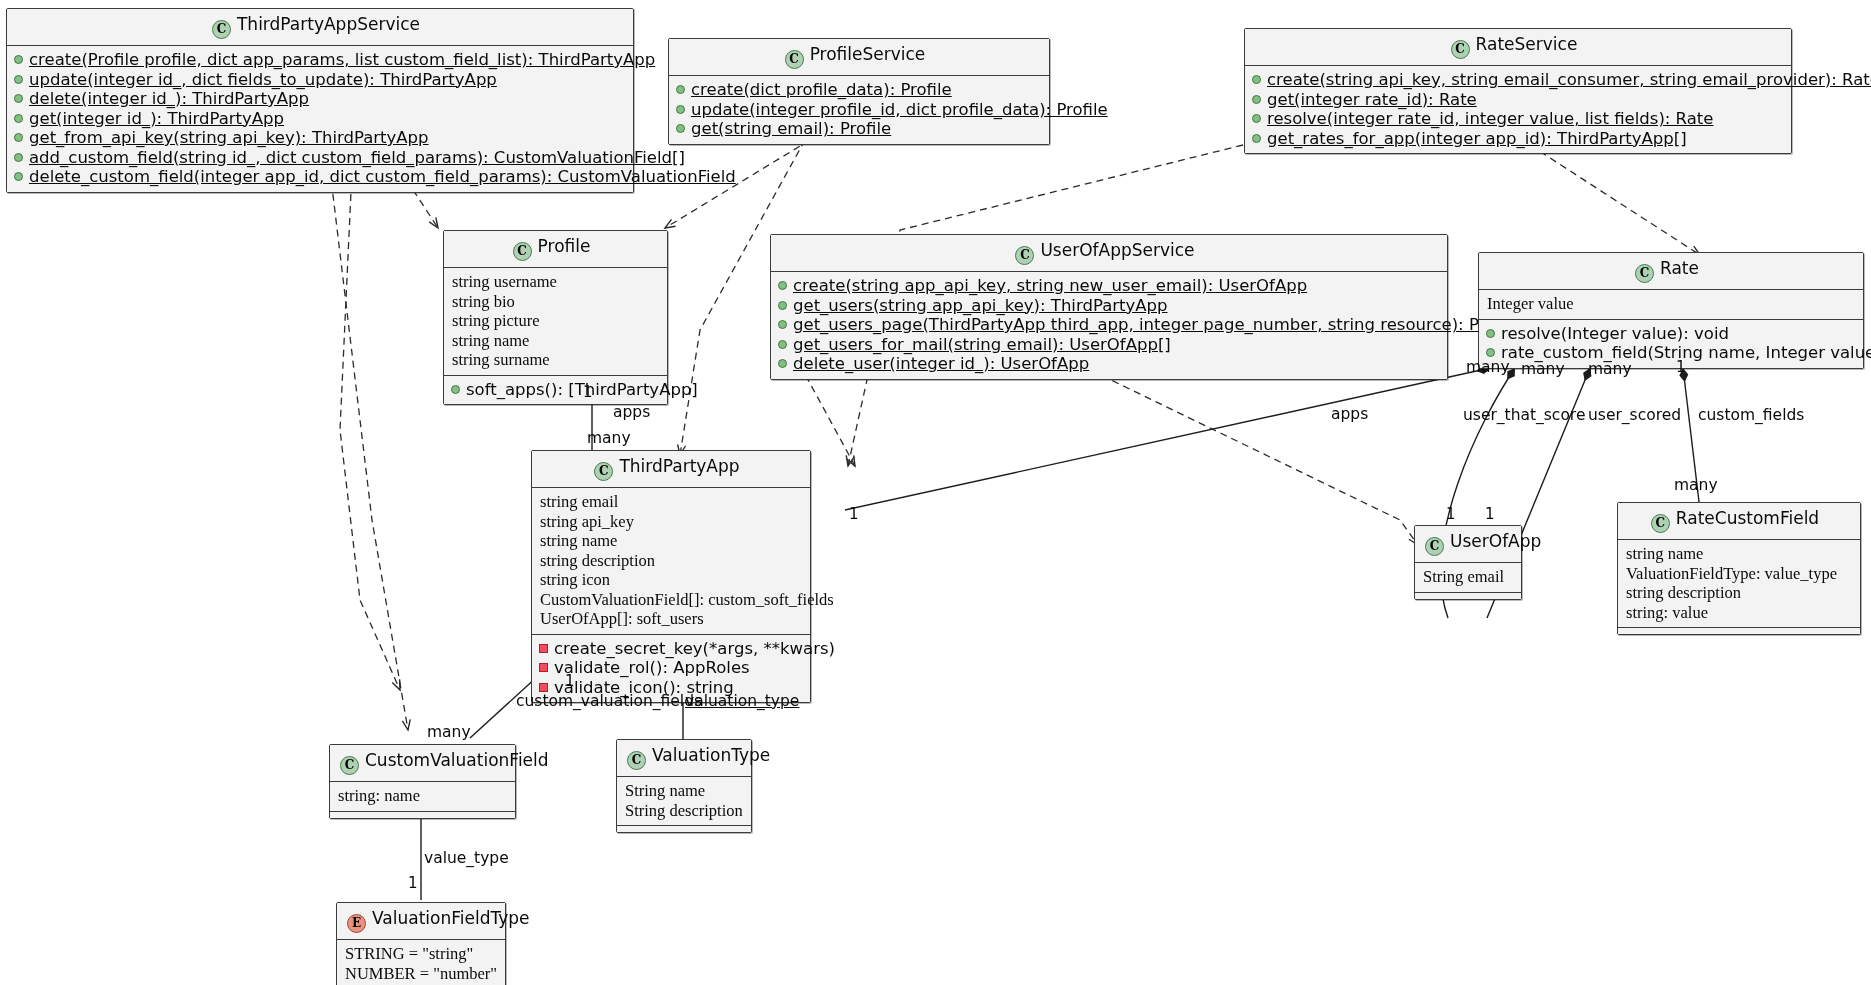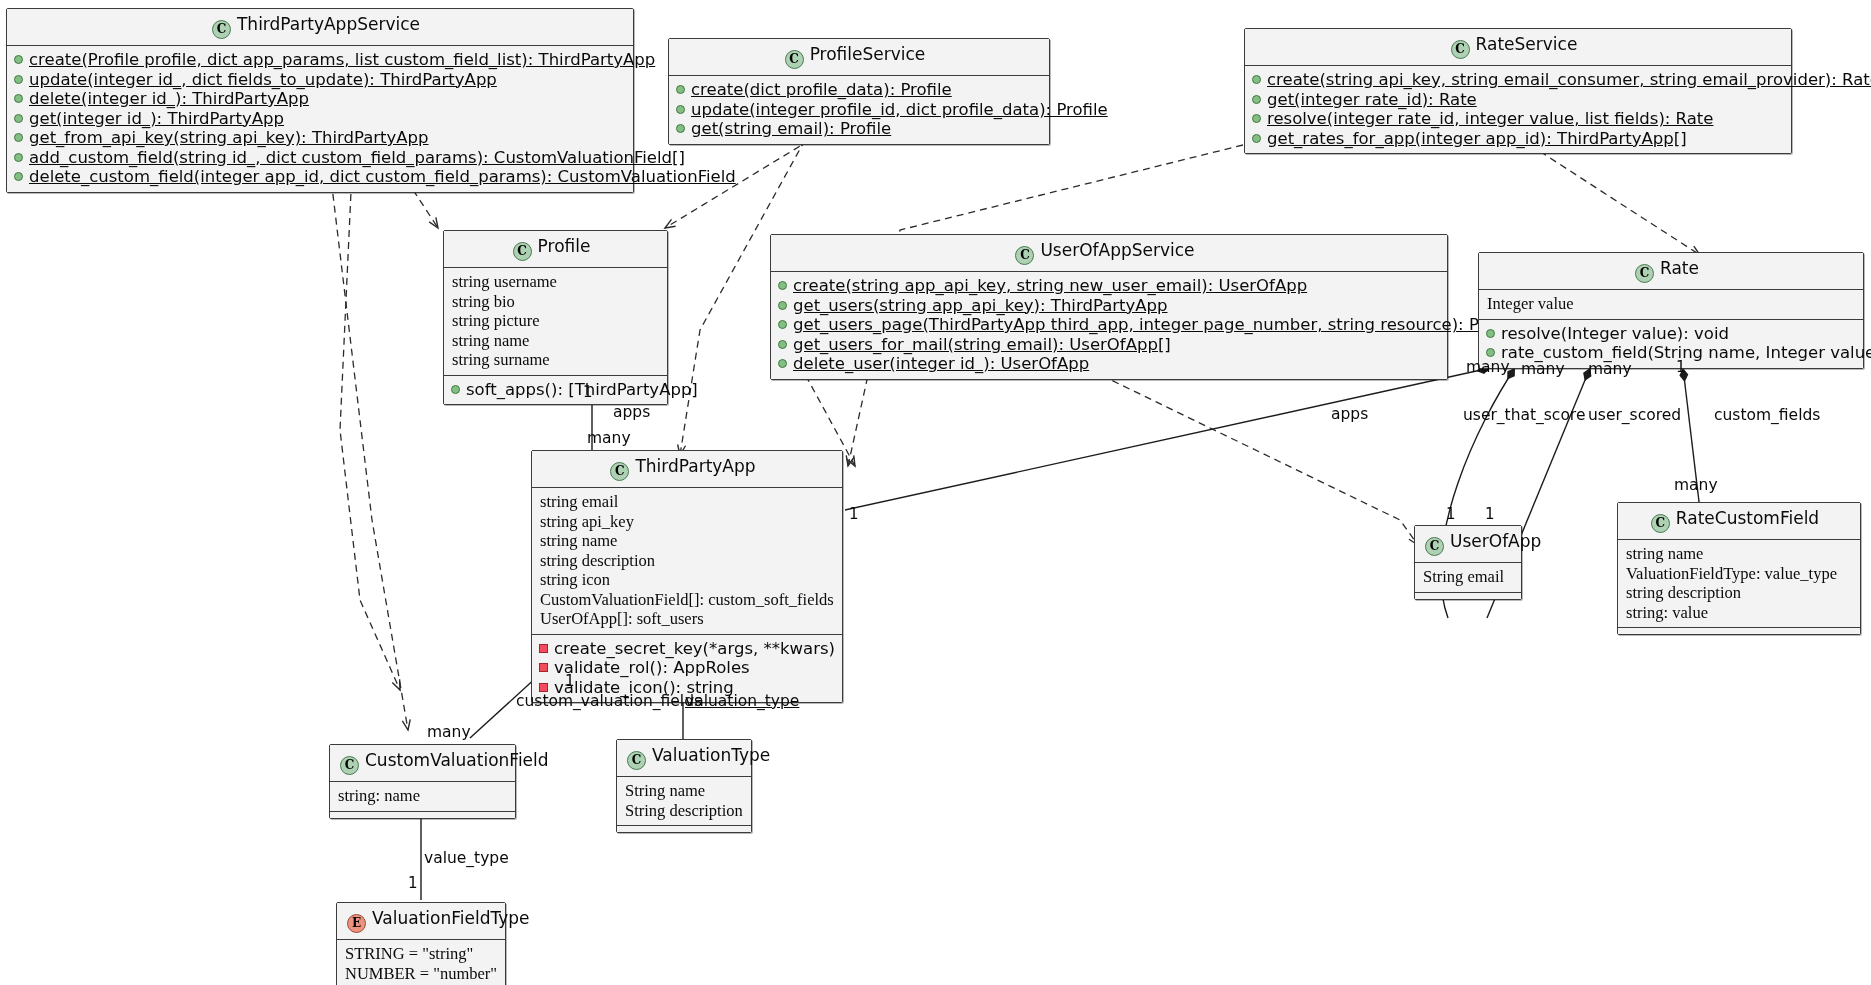--- a/index.html
+++ b/index.html
@@ -238,21 +238,21 @@
       <div class="member field">string picture</div>
       <div class="member field">string name</div>
       <div class="member field">string surname</div>
     </div>
     <div class="uml-sep"></div>
     <div class="uml-compartment">
       <div class="member"><span class="vis pub"></span><span class="txt">soft_apps(): [ThirdPartyApp]</span></div>
     </div>
   </div>
 
-  <div class="uml-class" style="left:531px; top:450px; width:312px;">
+  <div class="uml-class" style="left:531px; top:450px; width:280px;">
     <div class="uml-header">
       <span class="stereo">C</span><span>ThirdPartyApp</span>
     </div>
     <div class="uml-compartment">
       <div class="member field">string email</div>
       <div class="member field">string api_key</div>
       <div class="member field">string name</div>
       <div class="member field">string description</div>
       <div class="member field">string icon</div>
       <div class="member field">CustomValuationField[]: custom_soft_fields</div>
@@ -346,21 +346,21 @@
   <div class="mult-label" style="left:849px; top:505px;">1</div>
   <div class="edge-label" style="left:1331px; top:405px;">apps</div>
 
   <div class="edge-label" style="left:1466px; top:358px;">many</div>
   <div class="edge-label" style="left:1521px; top:360px;">many</div>
   <div class="edge-label" style="left:1588px; top:360px;">many</div>
   <div class="mult-label" style="left:1676px; top:358px;">1</div>
 
   <div class="edge-label" style="left:1463px; top:406px;">user_that_score</div>
   <div class="edge-label" style="left:1588px; top:406px;">user_scored</div>
-  <div class="edge-label" style="left:1698px; top:406px;margin-left:16px;">custom_fields</div>
+  <div class="edge-label" style="left:1698px; top:406px;">custom_fields</div>
 
   <div class="mult-label" style="left:1446px; top:505px;">1</div>
   <div class="mult-label" style="left:1485px; top:505px;">1</div>
   <div class="edge-label" style="left:1674px; top:476px;">many</div>
 
   <div class="mult-label" style="left:565px; top:672px;">1</div>
   <div class="edge-label" style="left:516px; top:692px;">custom_valuation_fields</div>
   <div class="edge-label" style="left:685px; top:692px;text-decoration:underline;">valuation_type</div>
   <div class="edge-label" style="left:427px; top:723px;">many</div>
 

